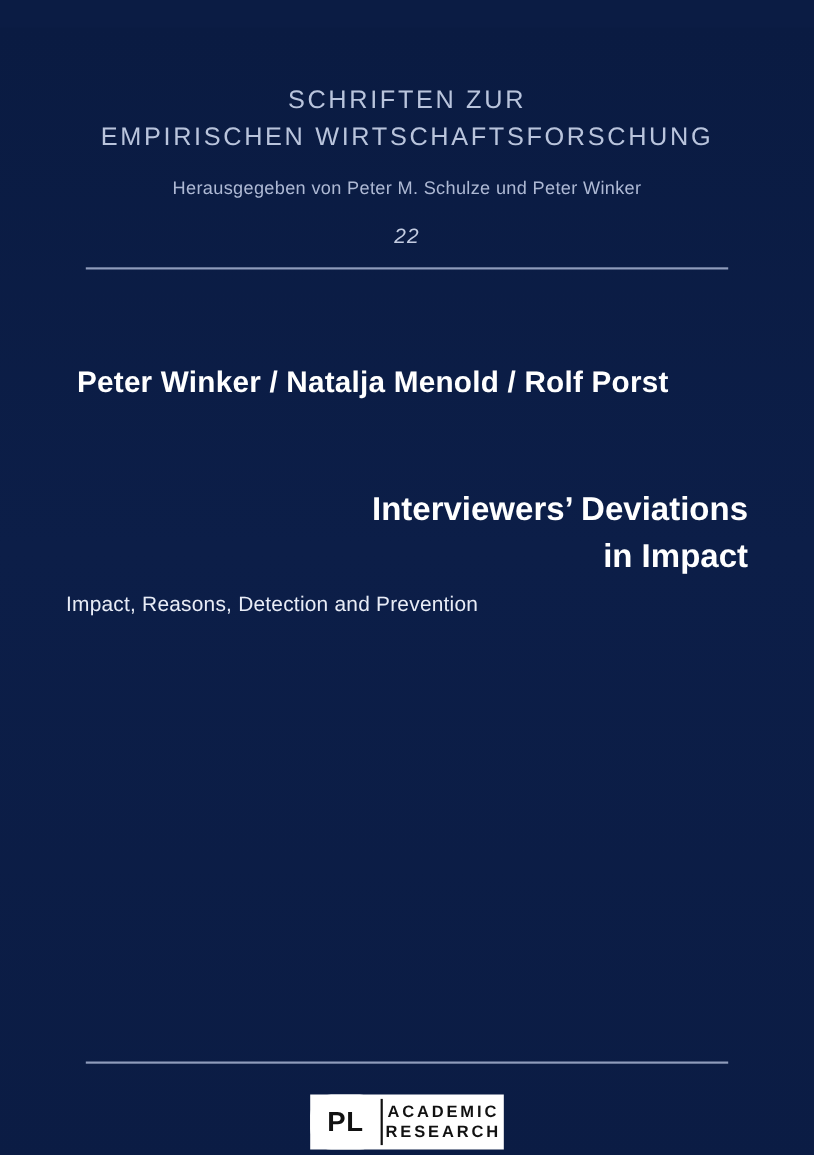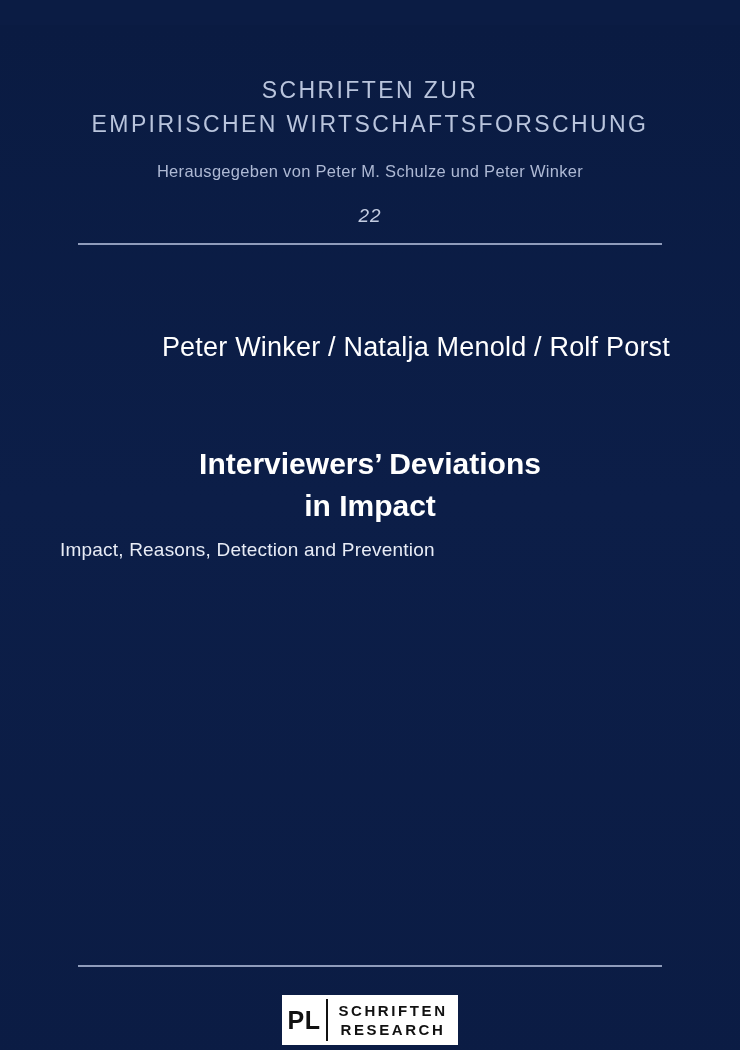--- a/index.html
+++ b/index.html
@@ -60,38 +60,38 @@
     height: 2px;
     background: #8f9cbb;
   }
 
   
   .authors {
     position: absolute;
     top: 300px;
     left: 70px;
     right: 70px;
-    text-align: right;
+    text-align: left;
     color: #ffffff;
     font-size: 27px;
     line-height: 44px;
-    font-weight: normal;
+    font-weight: bold;
     letter-spacing: 0.2px;
   }
   .authors .eds {
     display: block;
     font-size: 26px;
   }
 
   .title {
     position: absolute;
     top: 418px;
     left: 60px;
     right: 60px;
-    text-align: center;
+    text-align: right;
     color: #ffffff;
     font-size: 30px;
     line-height: 42px;
     font-weight: bold;
   }
   .subtitle {
     position: absolute;
     top: 514px;
     left: 60px;
     right: 60px;
@@ -114,21 +114,21 @@
     bottom: 30px;
     left: 50%;
     transform: translateX(-50%);
     width: 176px;
     height: 50px;
     background: #ffffff;
     display: flex;
     align-items: stretch;
   }
   .logo-pl {
-    width: 44px;
+    width: 64px;
     background: #ffffff;
     color: #111111;
     font-size: 25px;
     font-weight: bold;
     display: flex;
     align-items: center;
     justify-content: center;
     letter-spacing: 0.5px;
     border-radius: 19px;
   }
@@ -177,18 +177,18 @@
   </div>
 
   <div class="subtitle">Impact, Reasons, Detection and Prevention</div>
 
   <div class="rule-bottom"></div>
 
   <div class="logo">
     <div class="logo-pl">PL</div>
     <div class="logo-sep"></div>
     <div class="logo-text">
-      <div class="logo-academic">SCHRIFTEN</div>
+      <div class="logo-academic">ACADEMIC</div>
       <div class="logo-research">RESEARCH</div>
     </div>
   </div>
 
 </div>
 
 </body></html>

